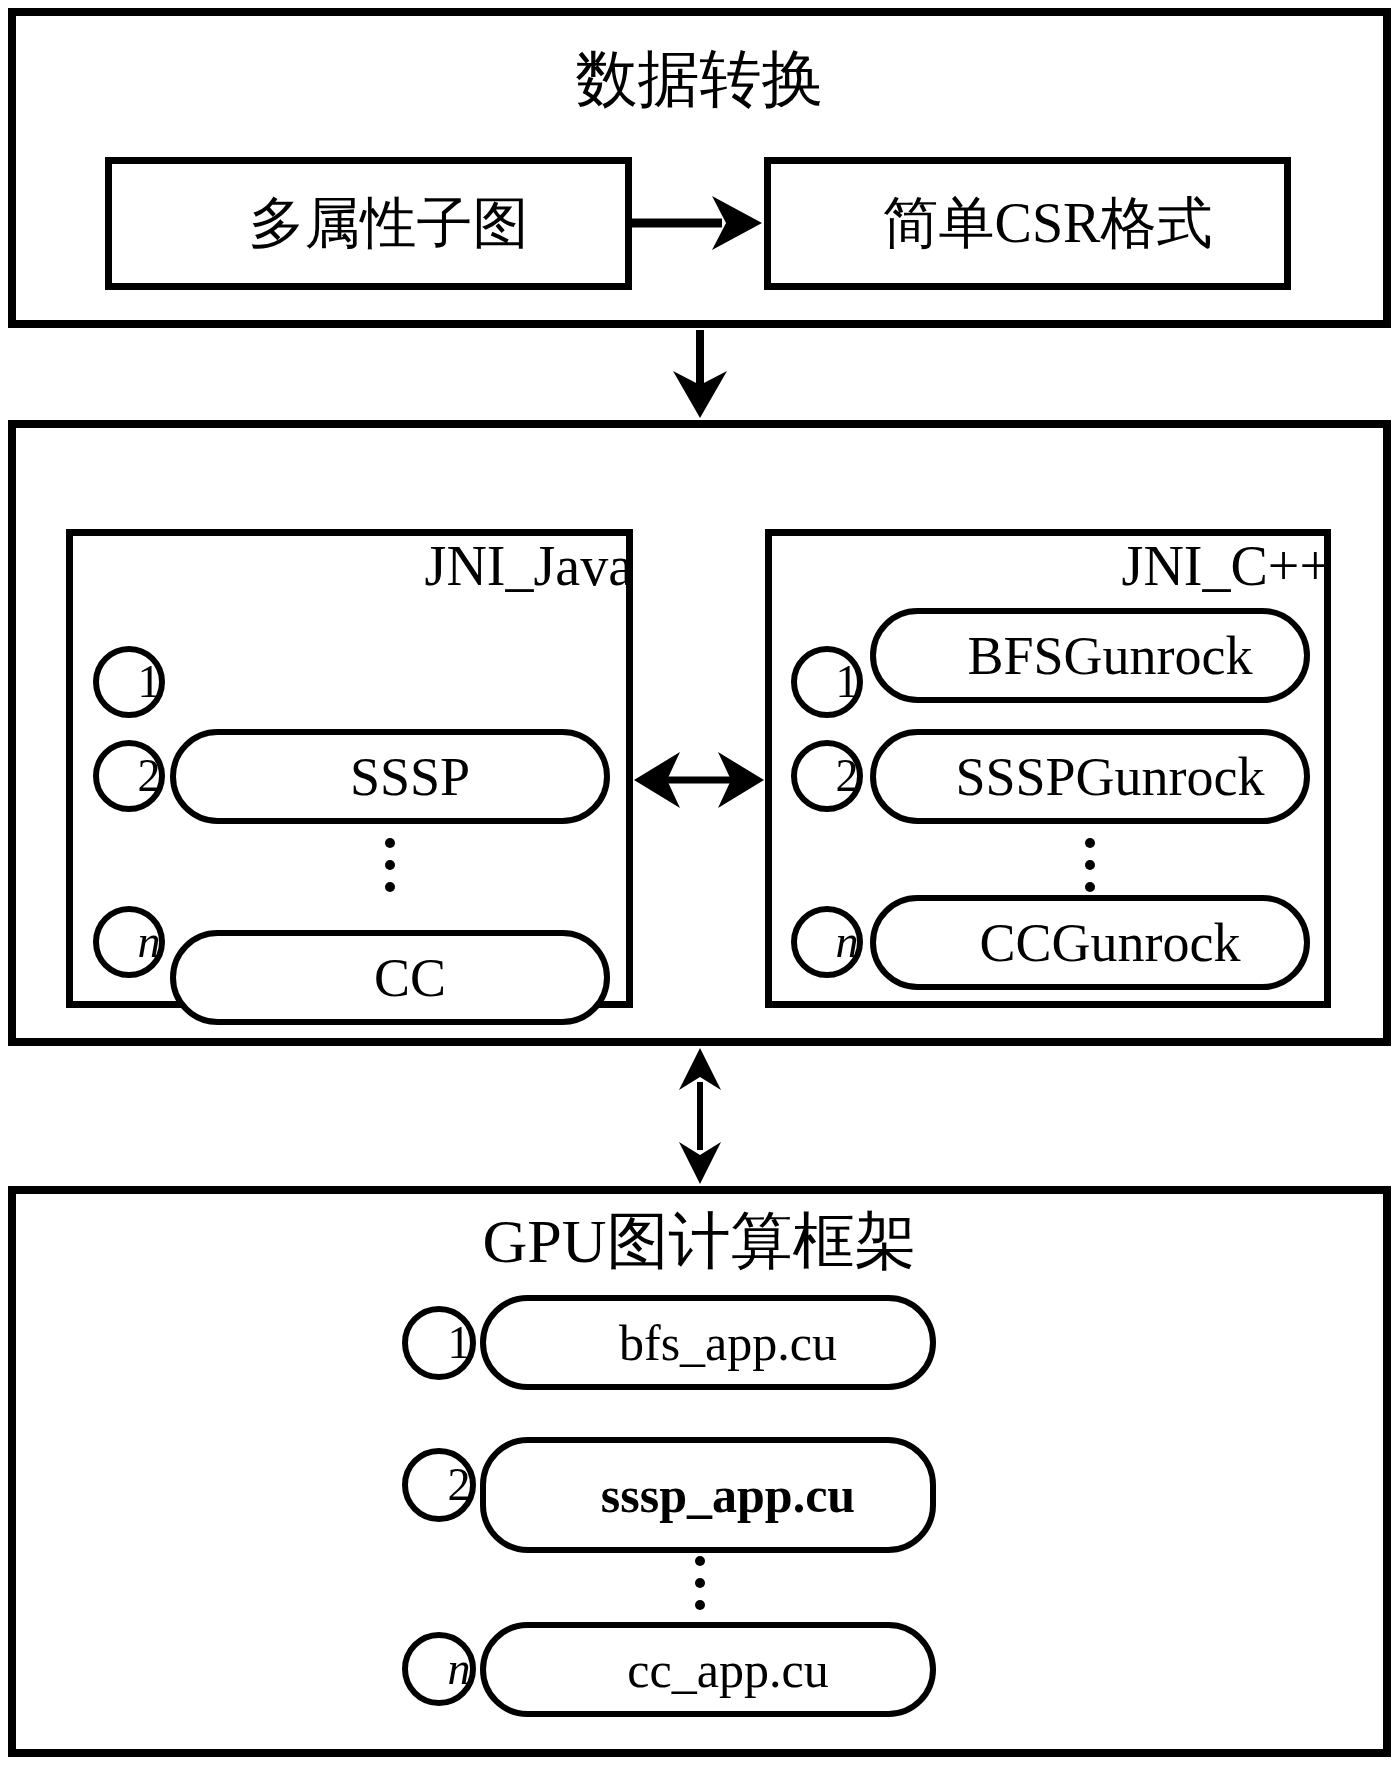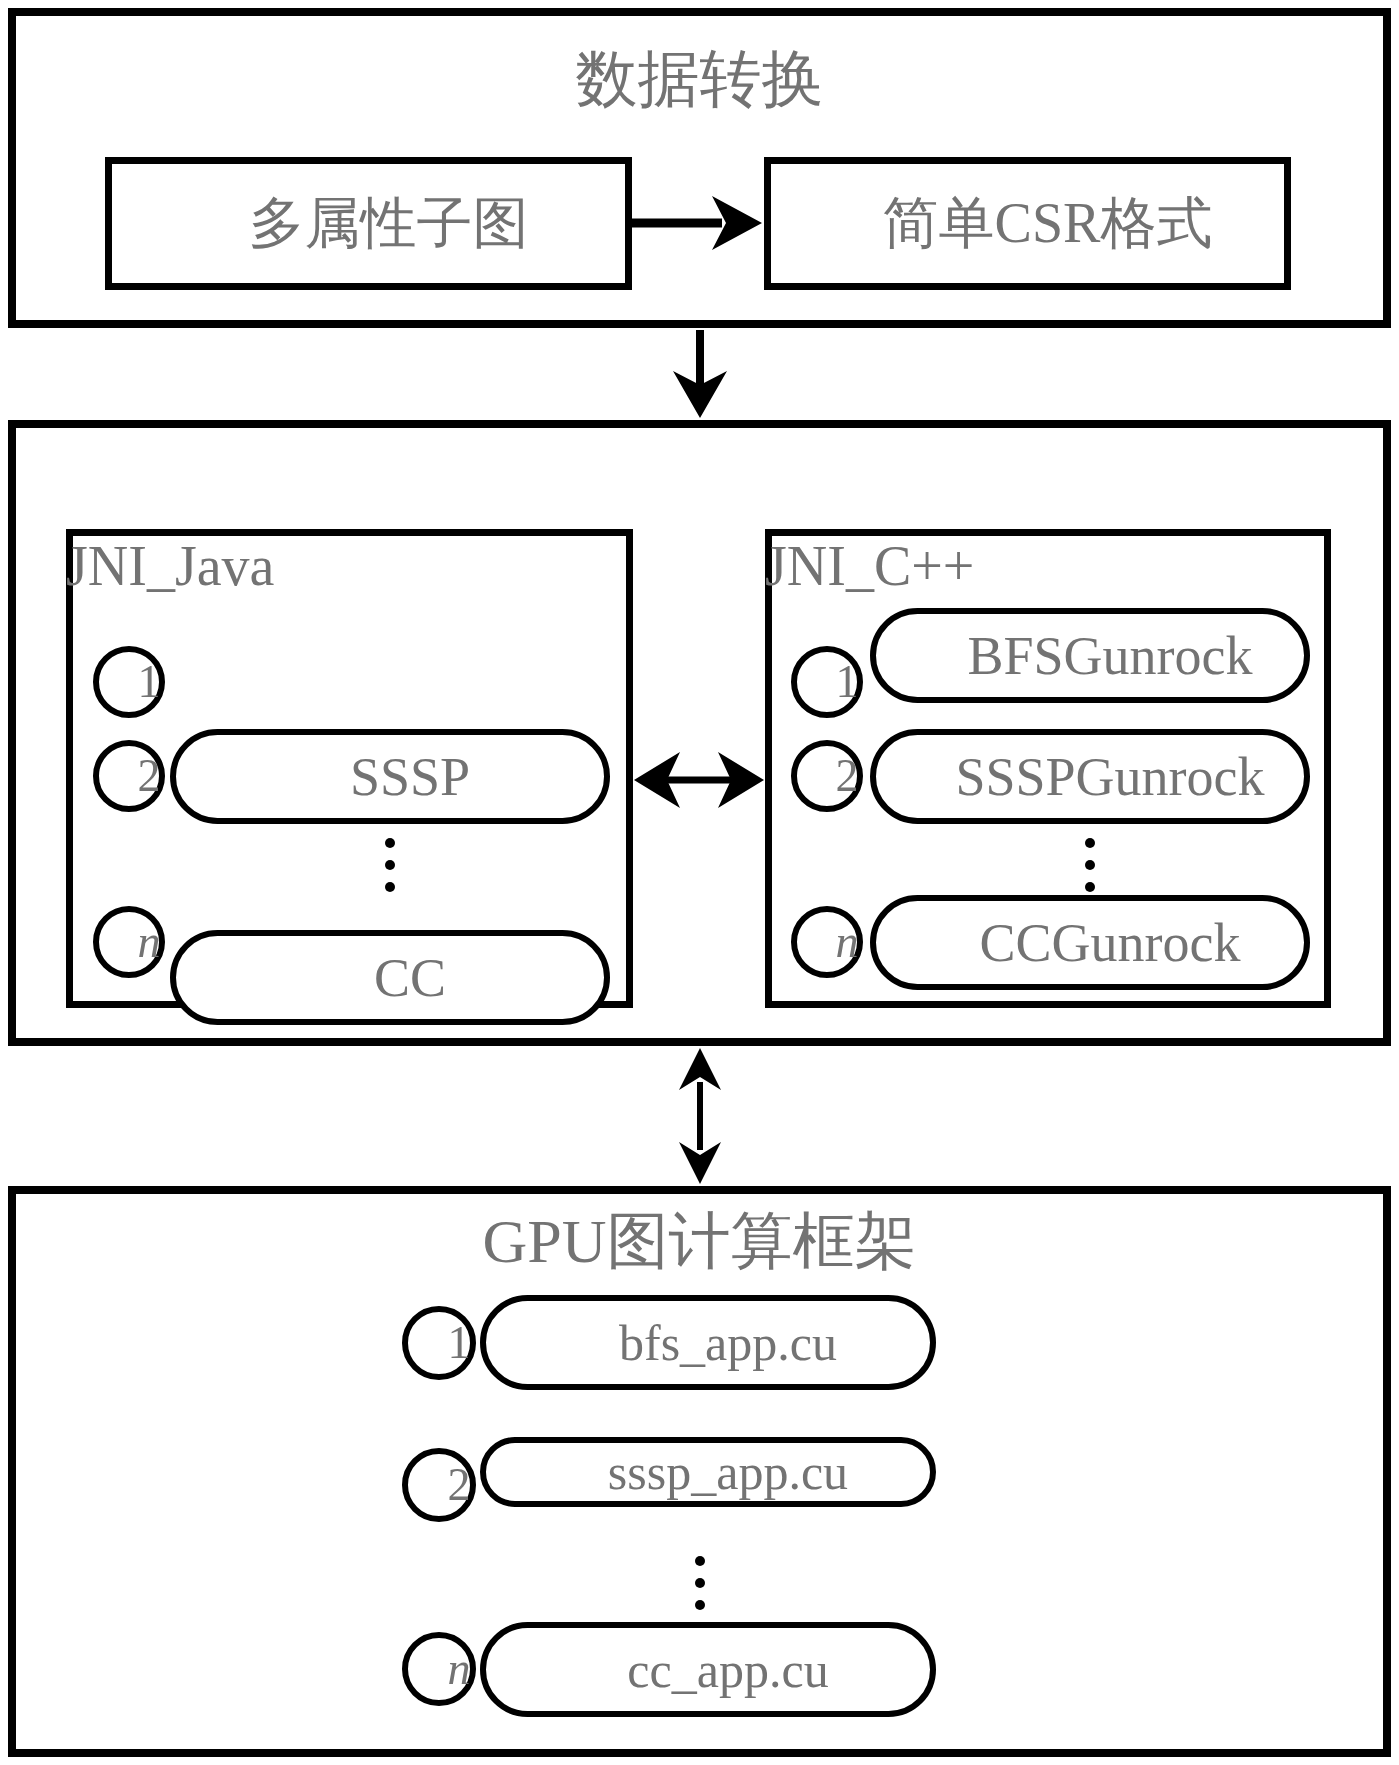--- a/index.html
+++ b/index.html
@@ -1,33 +1,33 @@
 <!DOCTYPE html>
 <html><head>
 <meta charset="utf-8">
 <style>
   html,body{margin:0;padding:0;background:#ffffff;}
   .canvas{
     position:relative;
     width:1399px;height:1765px;
     background:#ffffff;
     font-family:"Liberation Serif","DejaVu Serif",serif;
-    color:#737373;
+    color:#000000;
     overflow:hidden;
   }
   .abs{position:absolute;box-sizing:border-box;padding-left:40px;}
   .outer-box{border:8px solid #000;background:#fff;}
   .rect-box{border:7px solid #000;background:#fff;display:flex;align-items:center;justify-content:center;}
   .sub-box{border:7px solid #000;background:#fff;}
   .pill{border:6px solid #000;border-radius:50px;background:#fff;display:flex;align-items:center;justify-content:center;font-size:54px;}
   .pill-gpu{font-size:50px;}
   .circle{border:6px solid #000;border-radius:50%;background:#fff;display:flex;align-items:center;justify-content:center;font-size:46px;line-height:1;}
   .circle.it{font-style:italic;}
   .sec-title{position:absolute;left:8px;width:1383px;text-align:center;font-size:62px;line-height:1.15;}
-  .sub-title{position:absolute;text-align:left;font-size:56px;line-height:1.1;}
+  .sub-title{position:absolute;text-align:right;font-size:56px;line-height:1.1;}
   .box-label{font-size:56px;}
   .vdots{position:absolute;display:flex;flex-direction:column;align-items:center;gap:12px;width:12px;}
   .vdots span{width:10px;height:10px;border-radius:50%;background:#000;display:block;}
   svg.overlay{position:absolute;left:0;top:0;pointer-events:none;}
 </style>
 </head>
 <body>
 
 <div class="canvas">
 
@@ -107,21 +107,21 @@
   <div class="abs circle" style="left:402px;top:1306px;width:74px;height:74px;">
     <span>1</span>
   </div>
   <div class="abs pill pill-gpu" style="left:480px;top:1295px;width:456px;height:95px;border-radius:48px;">
     <span>bfs_app.cu</span>
   </div>
 
   <div class="abs circle" style="left:402px;top:1448px;width:74px;height:74px;">
     <span>2</span>
   </div>
-  <div class="abs pill pill-gpu" style="left:480px;top:1437px;width:456px;height:70px;border-radius:48px;">
+  <div class="abs pill pill-gpu" style="left:480px;top:1437px;width:456px;height:116px;border-radius:48px;font-weight:bold;">
     <span>sssp_app.cu</span>
   </div>
 
   <div class="vdots" style="left:694px;top:1556px;">
     <span></span>
       <span></span>
       <span></span>
   </div>
 
   <div class="abs circle it" style="left:402px;top:1632px;width:74px;height:74px;">

